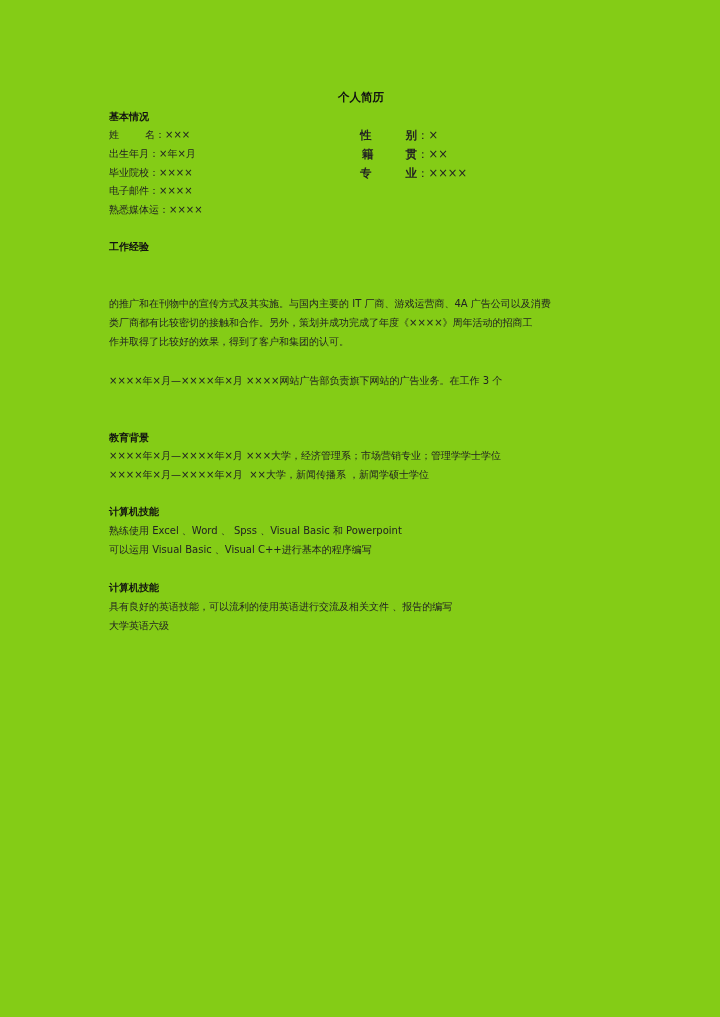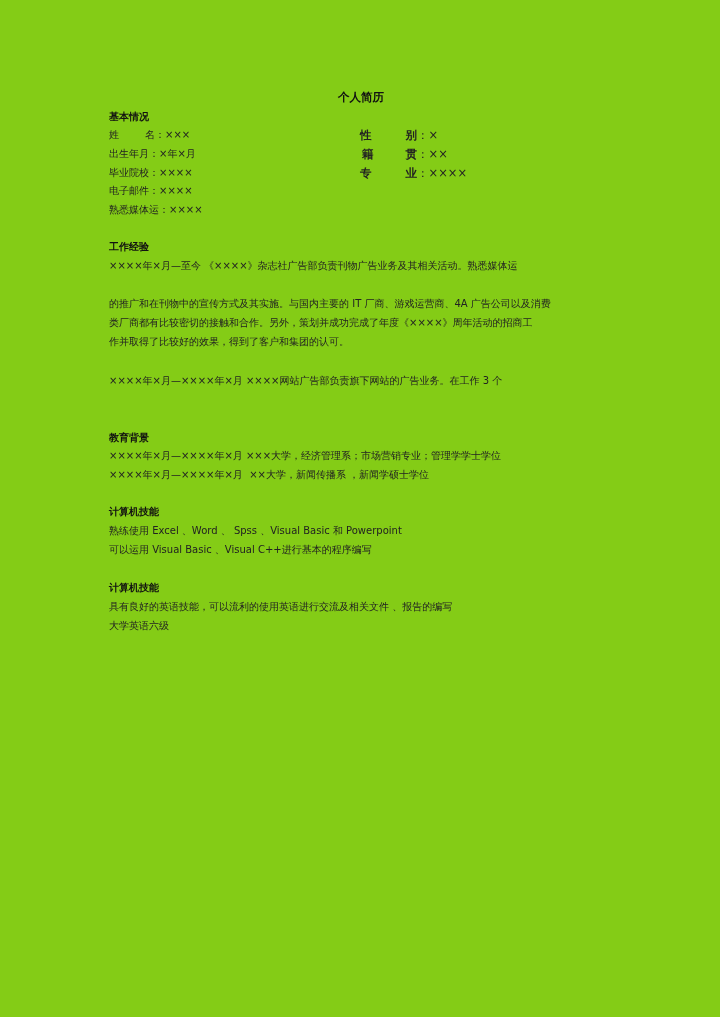--- a/index.html
+++ b/index.html
@@ -90,21 +90,20 @@
   </div>
   <div class="right-col" style="top:147px; left:362px">
     <span class="label-spread" style="width:55px"><span>籍</span><span style="display:inline-block;width:1px"></span><span>贯</span></span><span>：</span><span>××</span>
   </div>
   <div class="right-col" style="top:166px">
     <span class="label-spread"><span>专</span><span style="display:inline-block;width:1px"></span><span>业</span></span><span>：</span><span>××××</span>
   </div>
 
   <div class="line heading" style="top:240px">工作经验</div>
 
-  <div class="line" style="top:259px">××××年×月—至今 《××××》杂志社广告部负责刊物广告业务及其相关活动。熟悉媒体运</div>
   <div class="line" style="top:297px">的推广和在刊物中的宣传方式及其实施。与国内主要的 IT 厂商、游戏运营商、4A 广告公司以及消费</div>
   <div class="line" style="top:316px">类厂商都有比较密切的接触和合作。另外，策划并成功完成了年度《××××》周年活动的招商工</div>
   <div class="line" style="top:335px">作并取得了比较好的效果，得到了客户和集团的认可。</div>
 
   <div class="line" style="top:374px">××××年×月—××××年×月 ××××网站广告部负责旗下网站的广告业务。在工作 3 个</div>
 
   <div class="line heading" style="top:431px">教育背景</div>
   <div class="line" style="top:449px">××××年×月—××××年×月 ×××大学，经济管理系；市场营销专业；管理学学士学位</div>
   <div class="line" style="top:468px; white-space:pre">××××年×月—××××年×月  ××大学，新闻传播系 ，新闻学硕士学位</div>
 

